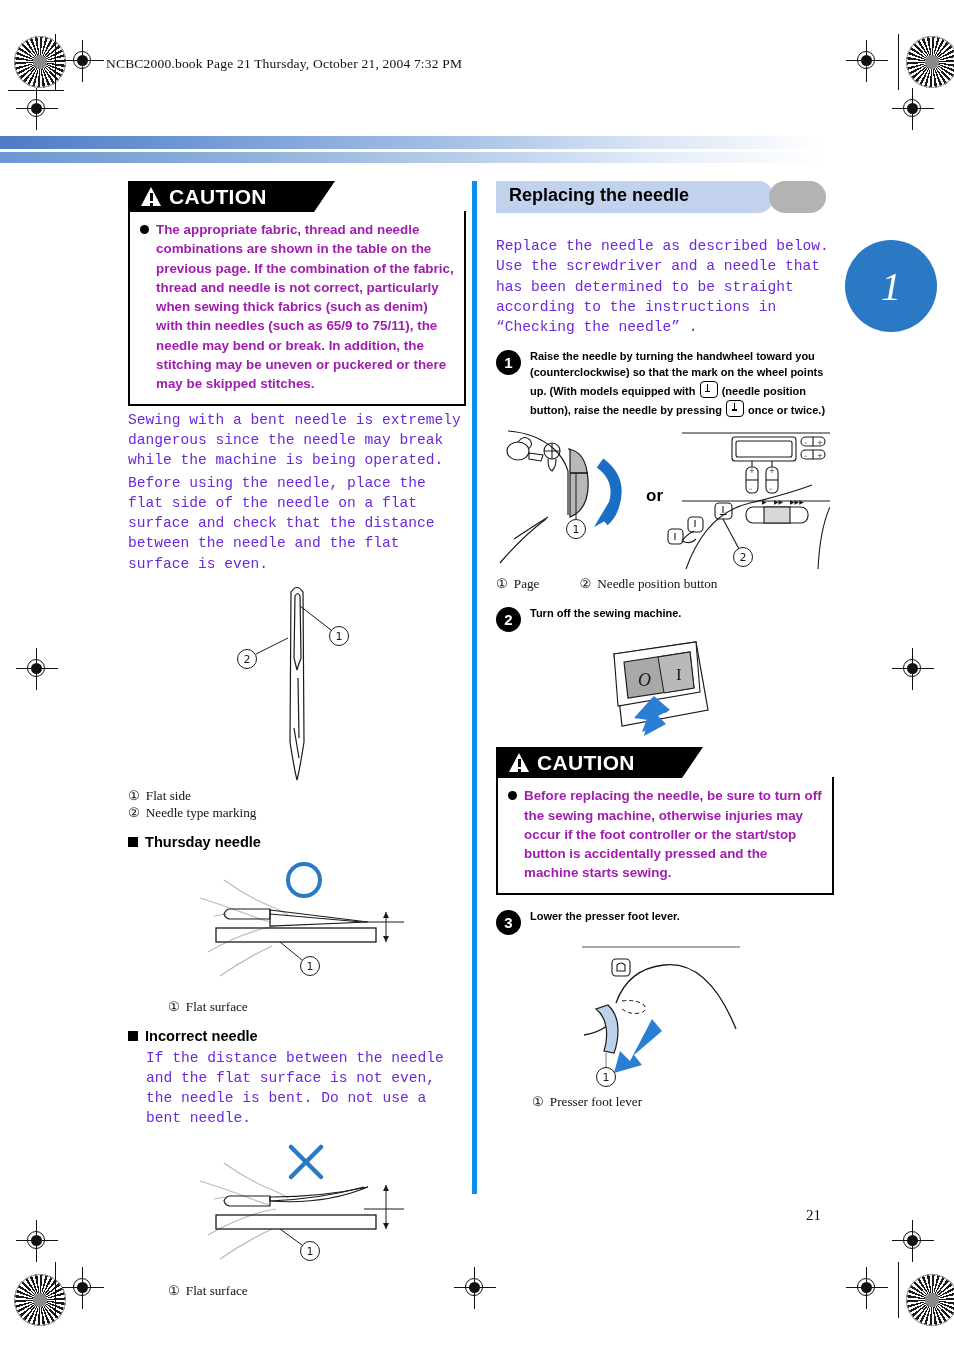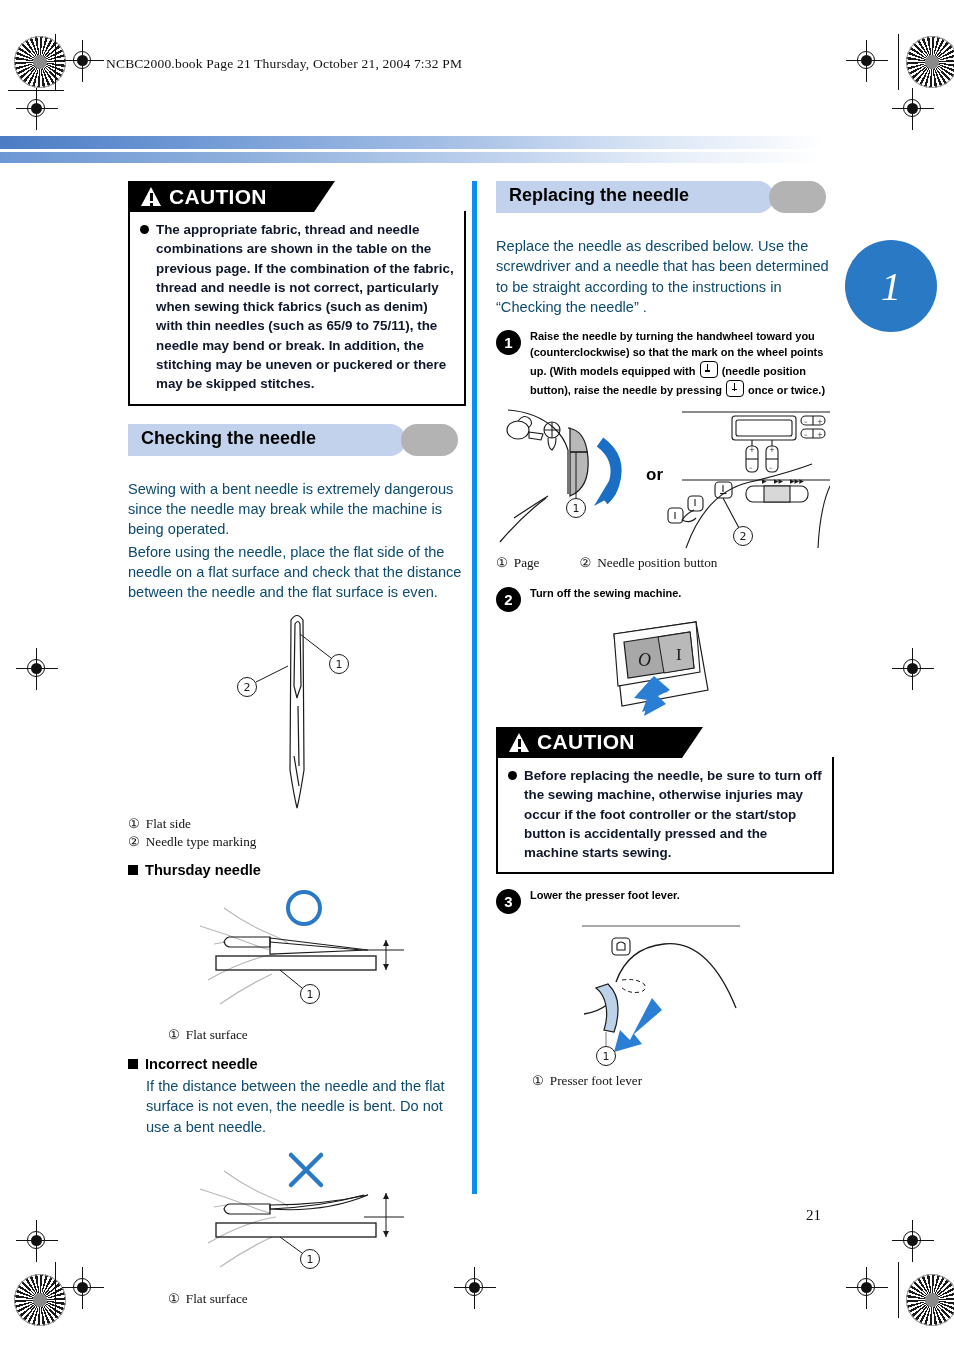--- a/index.html
+++ b/index.html
@@ -55,35 +55,35 @@
   .caution-tab{position:relative;height:31px;width:186px;background:#000;display:flex;align-items:center;}
   .caution-tab::after{content:"";position:absolute;right:-21px;top:0;width:0;height:0;
     border-style:solid;border-width:31px 21px 0 0;border-color:#000 transparent transparent transparent;}
   .warn-tri{width:21px;height:19px;margin-left:13px;margin-right:7px;position:relative;}
   .warn-tri::before{content:"";position:absolute;left:0;top:0;width:0;height:0;
     border-style:solid;border-width:0 10.5px 19px 10.5px;border-color:transparent transparent #ffffff transparent;}
   .warn-tri::after{content:"";position:absolute;left:9px;top:6px;width:3px;height:8px;background:#000;
     box-shadow:0 10px 0 0 #000;}
   .caution-word{color:#fff;font-family:"Liberation Sans",sans-serif;font-weight:bold;font-size:21px;letter-spacing:.3px;}
   .caution-body{border:2.5px solid #000;border-top:none;padding:9px 10px 10px 10px;
-    font-family:"Liberation Sans",sans-serif;font-weight:bold;font-size:13.4px;line-height:1.44;color:#0f172a;
+    font-family:"Liberation Sans",sans-serif;font-weight:bold;font-size:13.4px;line-height:1.44;color:#a21caf;
     display:flex;gap:7px;align-items:flex-start;margin-top:-1px;}
   .bullet-dot{width:9px;height:9px;border-radius:50%;background:#000;flex:0 0 auto;margin-top:5px;}
   .caution-body p{margin:0;}
 
   
   .sec-head{position:relative;height:47px;margin:18px 0 8px 0;}
   .sec-pill{position:absolute;left:0;top:0;height:32px;width:278px;background:#c3d2ec;border-radius:0 16px 16px 0;}
   .sec-grey{position:absolute;left:292px;top:0;height:32px;width:38px;background:#b3b3b3;border-radius:0 19px 19px 0;}
   .sec-grey::before{content:"";position:absolute;left:-19px;top:0;width:19px;height:32px;background:#b3b3b3;border-radius:19px 0 0 19px;}
   .sec-title{position:absolute;left:13px;top:4px;font-family:"Liberation Sans",sans-serif;
     font-weight:bold;font-size:18px;color:#000;}
 
   
-  .body-txt{font-family:Liberation Sans, sans-serif;font-size:14.6px;line-height:1.39;color:#0c4a6e;margin:0 0 2px 0;}
+  .body-txt{font-family:Liberation Mono, monospace;font-size:14.6px;line-height:1.39;color:#6d28d9;margin:0 0 2px 0;}
   .sub-head{font-family:"Liberation Sans",sans-serif;font-weight:bold;font-size:14.6px;color:#000;
     display:flex;align-items:center;gap:7px;margin:12px 0 4px 0;}
   .sq{width:10px;height:10px;background:#000;flex:0 0 auto;}
 
   
   .callouts{font-family:"Liberation Serif",serif;font-size:13.2px;line-height:1.33;color:#111;margin:4px 0 0 0;}
   .callout-row{display:flex;gap:6px;align-items:flex-start;}
   .cnum{flex:0 0 auto;}
 
   
@@ -180,25 +180,20 @@
       <div class="caution-tab">
         <span class="warn-tri"></span>
         <span class="caution-word">CAUTION</span>
       </div>
       <div class="caution-body">
         <span class="bullet-dot"></span>
         <p>The appropriate fabric, thread and needle combinations are shown in the table on the previous page. If the combination of the fabric, thread and needle is not correct, particularly when sewing thick fabrics (such as denim) with thin needles (such as 65/9 to 75/11), the needle may bend or break. In addition, the stitching may be uneven or puckered or there may be skipped stitches.</p>
       </div>
     </div>
 
-    <div class="sec-head">
-      <div class="sec-pill"></div>
-      <div class="sec-grey"></div>
-      <div class="sec-title">Checking the needle</div>
-    </div>
 
     <p class="body-txt">Sewing with a bent needle is extremely dangerous since the needle may break while the machine is being operated.</p>
     <p class="body-txt">Before using the needle, place the flat side of the needle on a flat surface and check that the distance between the needle and the flat surface is even.</p>
 
     <div class="fig">
       <svg width="338" height="205" viewBox="0 0 338 205">
         <g fill="none" stroke="#1a1a1a" stroke-width="1.2">
           <path d="M163 14 q6 -9 12 0 l1 150 q-4 26 -7 38 q-3 -12 -7 -38 z"></path>
           <path d="M167 18 q3 -5 5 0 l1 62 q-3 8 -4 12 q-1 -4 -3 -12 z"></path>
           <path d="M170 100 l1 60"></path>

